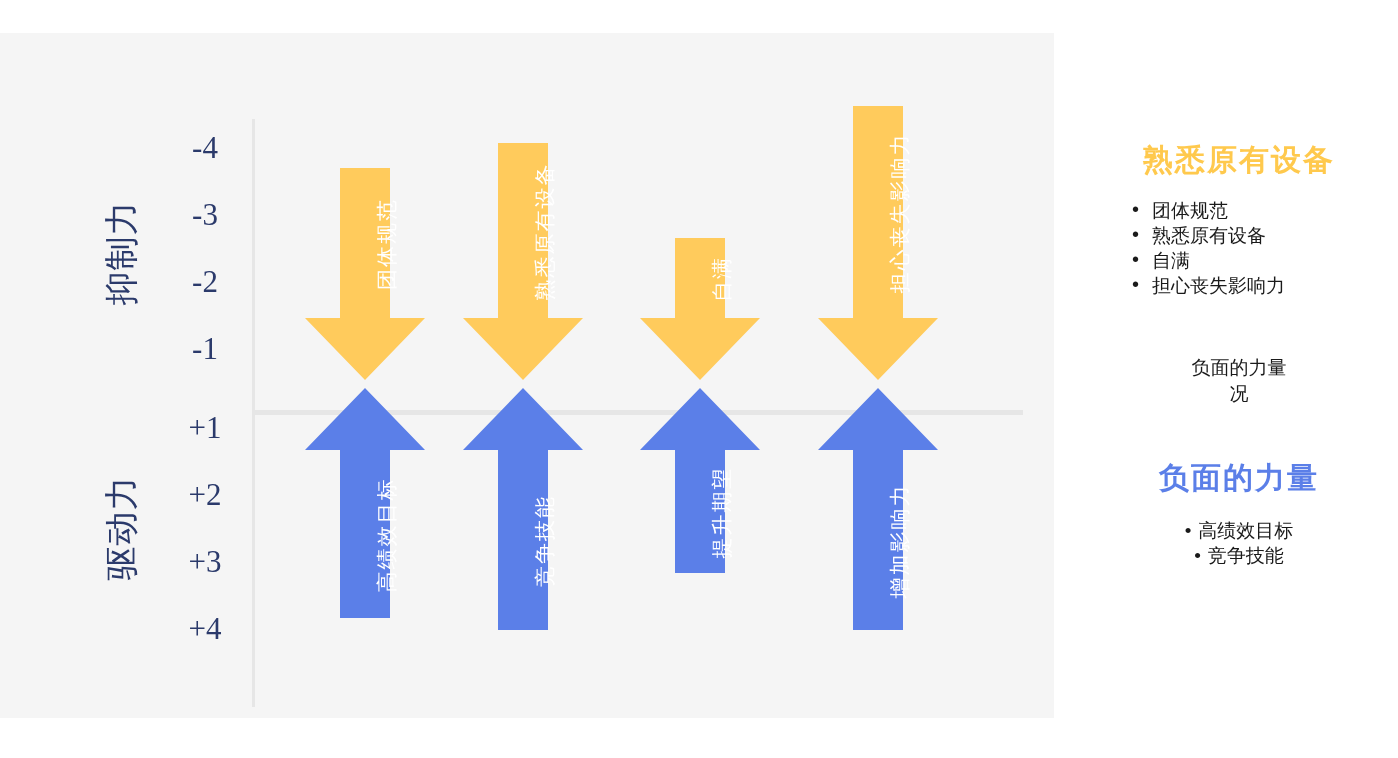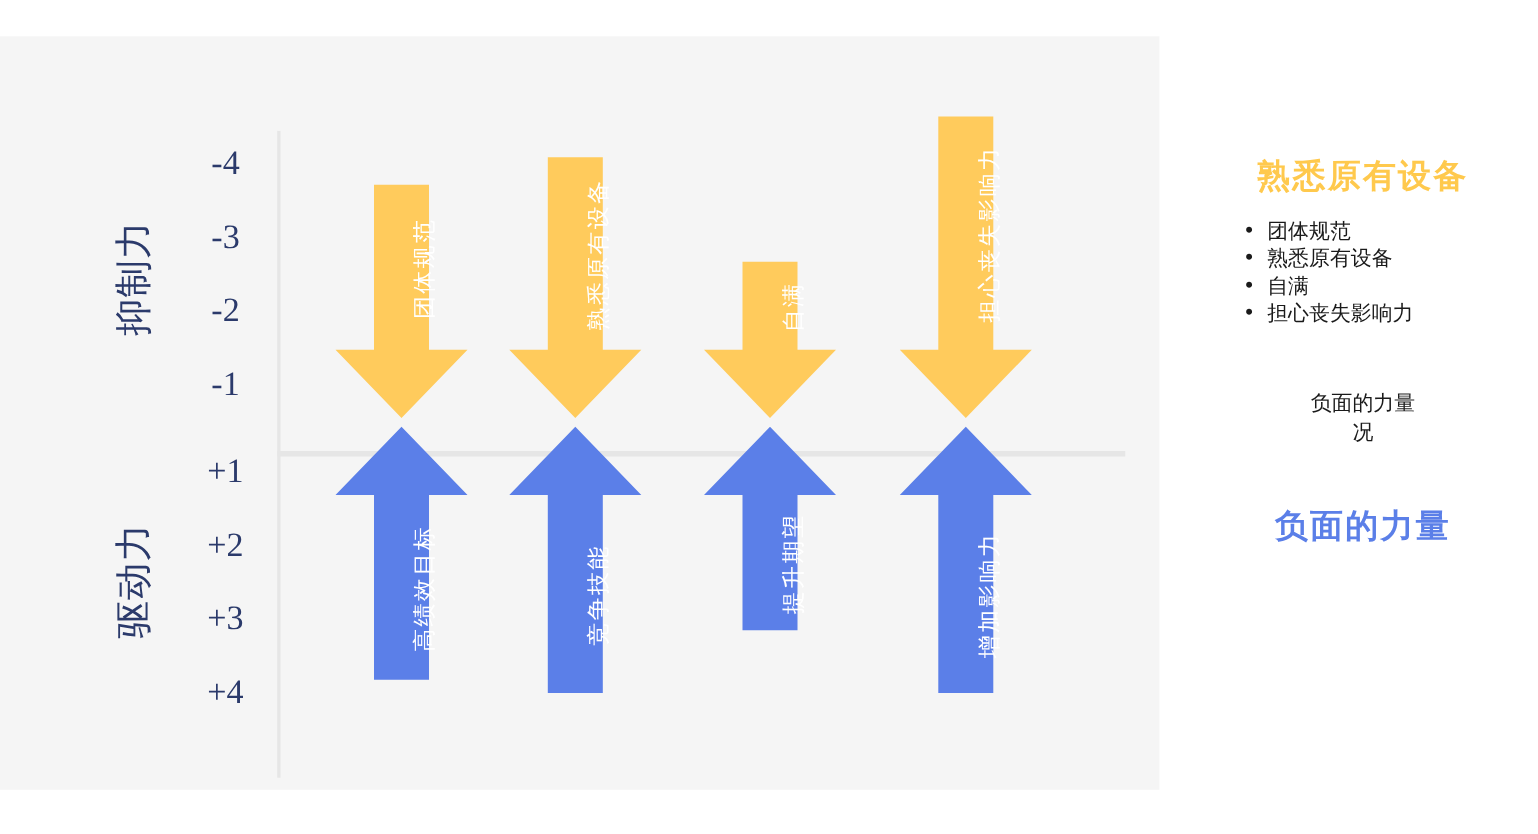--- a/index.html
+++ b/index.html
@@ -263,15 +263,17 @@
     </ul>
 
   <div id="middle-note">
     <span>负面的力量</span>
     <span class="note-line2">况</span>
   </div>
 
   <div class="legend-heading" id="positive-heading">负面的力量</div>
 
   <ul class="legend-list" id="positive-list">
+      <li><span class="bullet">•</span><span>高绩效目标</span></li>
+      <li><span class="bullet">•</span><span>竞争技能</span></li>
     </ul>
 
 </div>
 
 </body></html>

